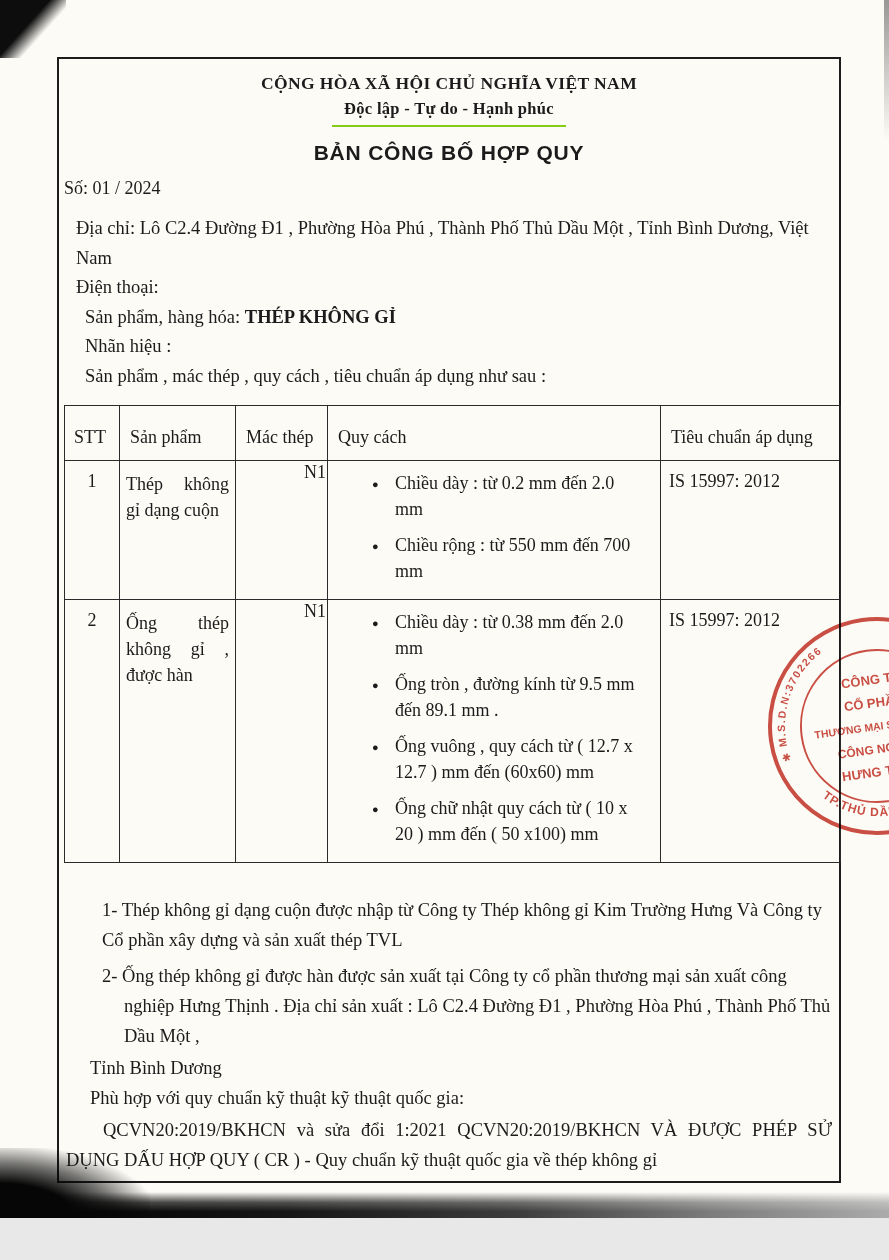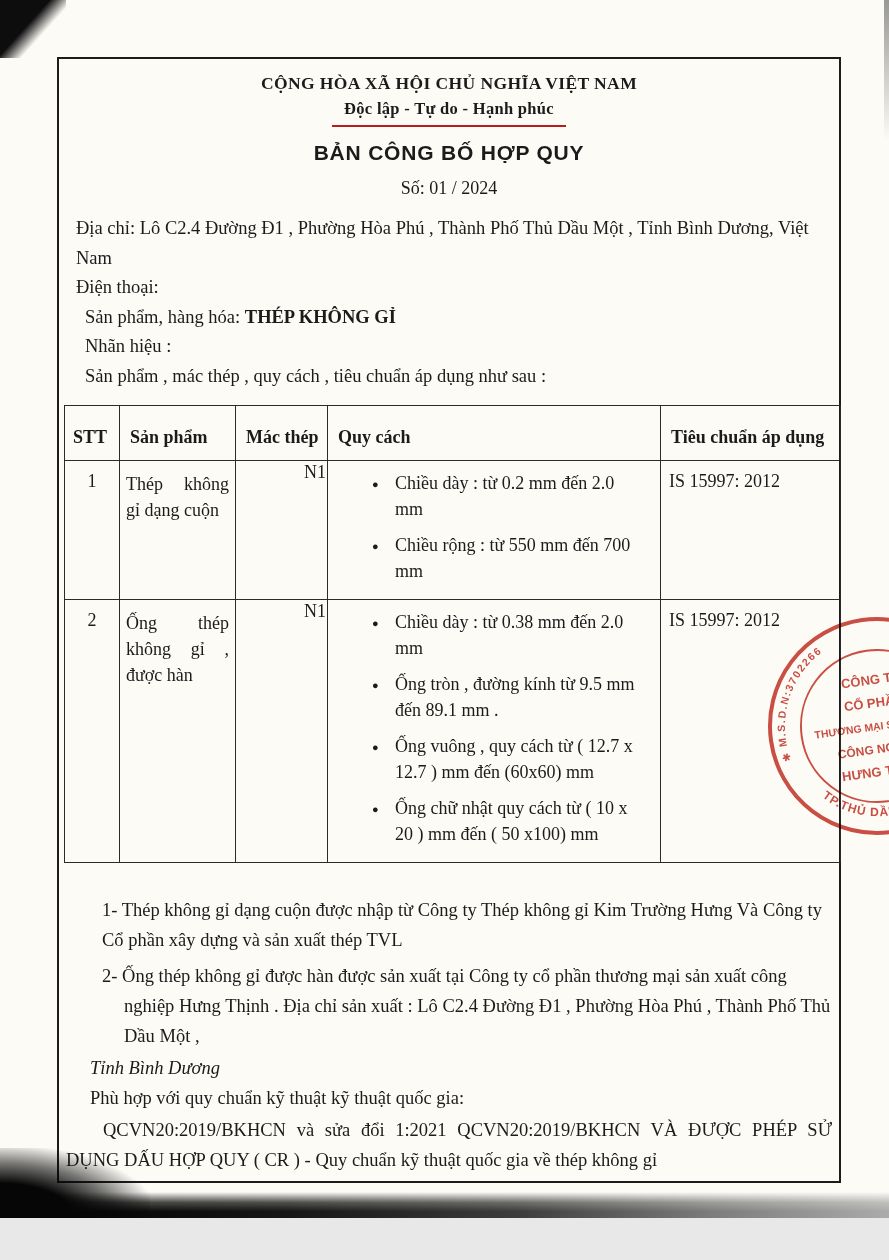--- a/index.html
+++ b/index.html
@@ -33,53 +33,53 @@
   
   .frame {
     position:absolute; left:57px; top:57px; width:784px; height:1126px;
     border:2px solid #1c1c1c; box-sizing:border-box; padding:12px 5px 0;
   }
 
   .national { text-align:center; font-size:17.5px; font-weight:bold; letter-spacing:.4px; margin-top:2px; }
   .motto-wrap { text-align:center; margin-top:5px; }
   .motto {
     display:inline-block; font-size:16.5px; font-weight:bold; letter-spacing:.3px;
-    padding:0 12px 6px; border-bottom:2px solid #b91c1c;
+    padding:0 12px 6px; border-bottom:2px solid #84cc16;
   }
   .doc-title {
     text-align:center; margin-top:14px;
     font-family:"Liberation Sans","DejaVu Sans",sans-serif;
     font-weight:bold; font-size:21px; letter-spacing:.8px;
   }
-  .doc-number { text-align:center; font-size:18px; margin-top:13px;font-family:Liberation Serif, serif; }
+  .doc-number { font-size:18px; margin-top:13px;font-family:Liberation Serif, serif; }
 
   .info { margin:15px 8px 0 12px; font-size:18.5px; line-height:29.5px; }
   .info .line { max-width:752px; }
   .info .indent { margin-left:9px; }
   .product-value { font-weight:bold; }
 
   
   table.spec { border-collapse:collapse; table-layout:fixed; width:776px; margin-top:14px; font-size:18px; }
   .spec th, .spec td { border:1.8px solid #2b2b2b; vertical-align:top; }
-  .spec th { font-weight:bold; text-align:left; vertical-align:middle; height:38px; padding:12px 8px 4px 10px; }
+  .spec th { font-weight:normal; text-align:left; vertical-align:middle; height:38px; padding:12px 8px 4px 10px; }
   .spec th.c { text-align:center; padding-left:4px; }
   td.cell-stt { text-align:center; padding-top:10px; }
   td.cell-product { padding:10px 6px; text-align:justify; line-height:26px;margin-top:37px; }
   td.cell-grade { text-align:right; padding-top:1px; }
   td.cell-specs { padding:10px 8px 4px 42px; }
   ul.specs-list { list-style:none; margin:0; padding:0; }
   .specs-list li { position:relative; padding-left:25px; margin-bottom:11px; line-height:25.5px; max-width:243px; }
   .specs-list li::before { content:"●"; position:absolute; left:2px; top:1px; font-size:11px; }
   td.cell-standard { padding:10px 6px 10px 8px; }
 
   
   .notes { margin-top:32px; padding:0 2px; font-size:18.5px; line-height:30px; }
   .note-1 { margin-left:36px; max-width:728px; }
   .note-2 { margin-left:36px; max-width:738px; padding-left:22px; text-indent:-22px; margin-top:6px; }
-  .province { margin-left:24px; margin-top:2px;font-style:italic; }
+  .province { margin-left:24px; margin-top:2px; }
   .conform { margin-left:24px; }
   .regulation { margin-top:2px; text-indent:37px; text-align:justify; max-width:772px; }
 
   
   .stamp {
     position:absolute; left:757px; top:606px; width:240px; height:240px; z-index:20;
     mix-blend-mode:multiply; opacity:.88; transform:rotate(-8deg);
     font-family:"Liberation Sans","DejaVu Sans",sans-serif;
   }
 </style>

